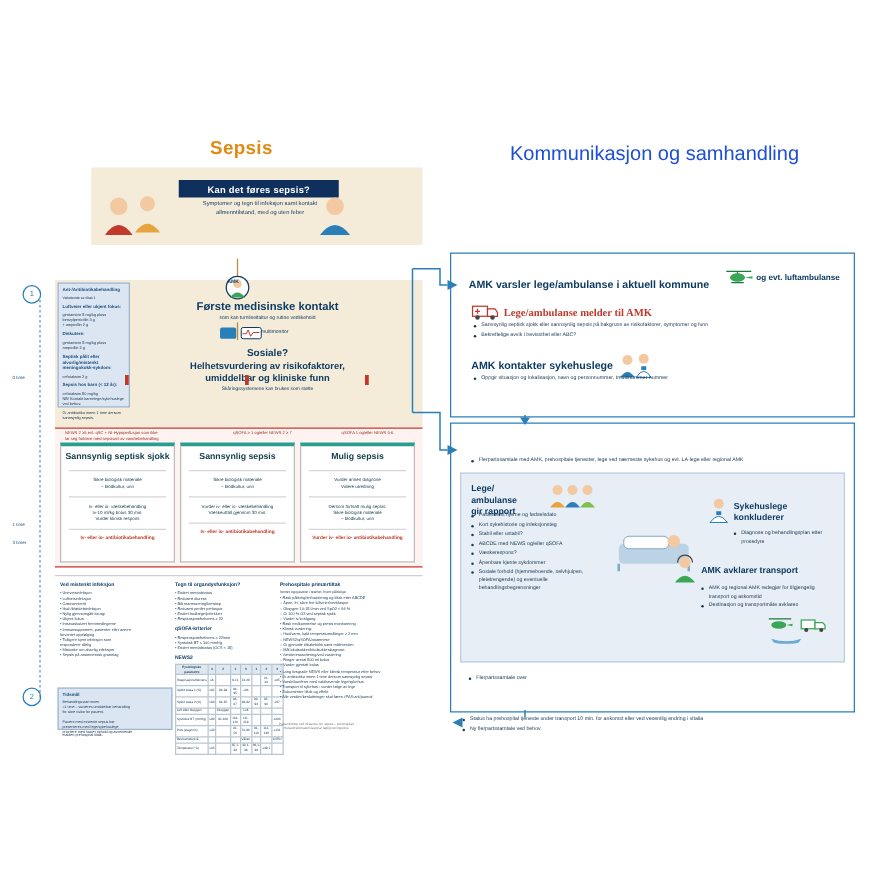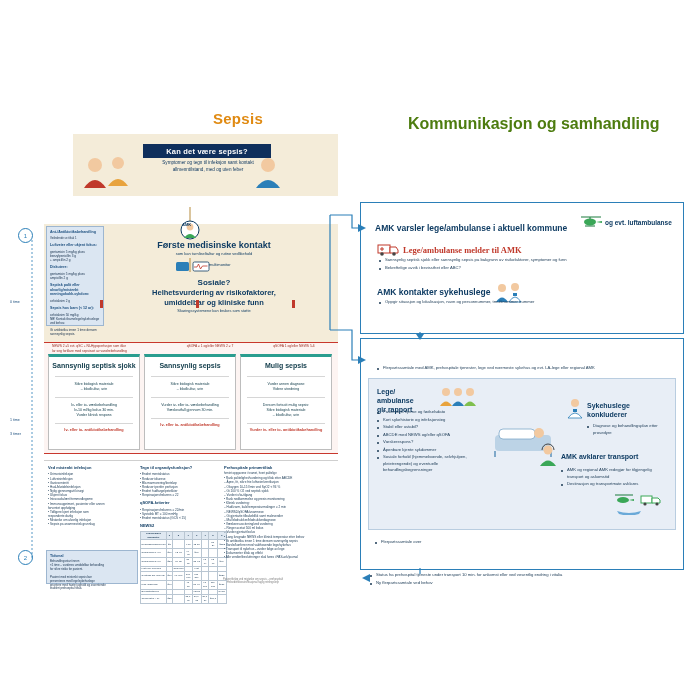--- a/index.html
+++ b/index.html
@@ -1,21 +1,21 @@
 <!DOCTYPE html>
 <html><head>
 <meta charset="utf-8">
 <style>
   html,body{margin:0;padding:0;}
   body{width:700px;height:700px;background:#ffffff;font-family:"Liberation Sans",sans-serif;overflow:hidden;position:relative;}
   .canvas{position:absolute;left:0;top:0;width:700px;height:700px;}
   .abs{position:absolute;}
   
   #left-poster{left:18px;top:112px;width:320px;height:480px;background:#ffffff;}
-  .sepsis-title{position:absolute;left:150px;top:-2px;width:140px;text-align:center;color:#e08a12;font-size:15px;font-weight:bold;letter-spacing:.3px;}
+  .sepsis-title{position:absolute;left:150px;top:-2px;width:140px;text-align:left;color:#e08a12;font-size:15px;font-weight:bold;letter-spacing:.3px;}
   .band-top{position:absolute;left:55px;top:22px;width:265px;height:62px;background:#f4ecd9;}
   .kan-box{position:absolute;left:125px;top:32px;width:128px;height:14px;background:#0f2f5c;color:#fff;font-size:7.5px;font-weight:bold;display:flex;align-items:center;justify-content:center;letter-spacing:.2px;}
   .kan-sub{position:absolute;left:105px;top:48px;width:170px;text-align:center;color:#123a63;font-size:4.6px;line-height:1.5;}
   .band-mid{position:absolute;left:26px;top:112px;width:294px;height:118px;background:#f4ecd9;}
   .blue-side{position:absolute;left:28px;top:114px;width:58px;height:100px;background:#dbe6f2;border:.5px solid #9db6d0;padding:3px;box-sizing:border-box;}
   .blue-side h5{margin:0 0 2px 0;font-size:3.6px;color:#1b4e7e;line-height:1.35;}
   .blue-side p{margin:0 0 2.5px 0;font-size:3.1px;color:#17314d;line-height:1.35;}
   .fmk-title{position:absolute;left:96px;top:128px;width:200px;text-align:center;color:#0f3c63;font-size:9px;font-weight:bold;}
   .fmk-sub{position:absolute;left:96px;top:139px;width:200px;text-align:center;color:#0f3c63;font-size:4px;line-height:1.4;}
   .fmk-sub2{position:absolute;left:96px;top:150px;width:200px;text-align:center;color:#0f3c63;font-size:4px;}
@@ -42,21 +42,21 @@
   .bt3{left:180px;width:110px;}
   .mini-table{width:100%;border-collapse:collapse;margin-top:2px;}
   .mini-table td,.mini-table th{border:.4px solid #b9c6d2;font-size:2.5px;padding:.5px;text-align:center;color:#1b3a55;}
   .mini-table th{background:#dfe8f1;}
   .blue-bottom{position:absolute;left:28px;top:438px;width:92px;height:34px;background:#dbe6f2;border:.5px solid #9db6d0;padding:3px;box-sizing:border-box;}
   .blue-bottom h5{margin:0 0 2px;font-size:3.6px;color:#1b4e7e;}
   .blue-bottom p{margin:0;font-size:2.9px;color:#17314d;line-height:1.35;}
   .poster-foot{position:absolute;left:150px;top:466px;width:170px;text-align:center;font-size:2.6px;color:#7d7d7d;line-height:1.3;}
   .circle-num{position:absolute;width:13px;height:13px;border-radius:50%;border:1px solid #2b7fb8;color:#2b7fb8;font-size:6px;display:flex;align-items:center;justify-content:center;background:#fff;}
   
-  .main-title{position:absolute;left:408px;top:115px;color:#4d7c0f;font-size:16px;font-weight:bold;}
+  .main-title{position:absolute;left:408px;top:115px;color:#1d4ed8;font-size:16px;font-weight:normal;}
   .rbox{position:absolute;border:1px solid #2b7fb8;background:#ffffff;}
   #rbox1{left:360px;top:202px;width:322px;height:130px;}
   #rbox2{left:360px;top:338px;width:322px;height:230px;}
   .r-head{color:#0f3c63;font-size:8.5px;font-weight:bold;}
   .red-head{color:#c0392b;font-size:8.5px;font-weight:bold;}
   .inner-blue{position:absolute;left:368px;top:378px;width:306px;height:150px;background:#e8eef6;border:1px solid #b9cde0;}
   .li{position:relative;padding-left:6px;font-size:4.2px;color:#1b3a55;line-height:1.55;margin-bottom:1px;}
   .li:before{content:"";position:absolute;left:0;top:3px;width:2px;height:2px;background:#1b3a55;border-radius:50%;}
   .foot-list{position:absolute;left:370px;top:572px;width:300px;}
   svg.icons{position:absolute;left:0;top:0;width:700px;height:700px;pointer-events:none;}
@@ -66,21 +66,21 @@
 
 <div class="canvas">
 
   <div class="main-title">Kommunikasjon og samhandling</div>
 
   <div class="abs" id="left-poster">
 
     <div class="sepsis-title">Sepsis</div>
 
     <div class="band-top"></div>
-    <div class="kan-box">Kan det være sepsis?</div>
+    <div class="kan-box">Kan det føres sepsis?</div>
     <div class="kan-sub" style="white-space:pre-line">Symptomer og tegn til infeksjon samt kontakt
 allmenntilstand, med og uten feber</div>
 
     <div class="band-mid"></div>
 
     <div class="blue-side">
       <h5>Ant-/Antibiotikabehandling</h5>
       <p style="font-size:2.8px">Veiledende se tiltak 1</p>
       <h5>Luftveier eller ukjent fokus:</h5>
       <p style="white-space:pre-line">gentamicin 5 mg/kg pluss

